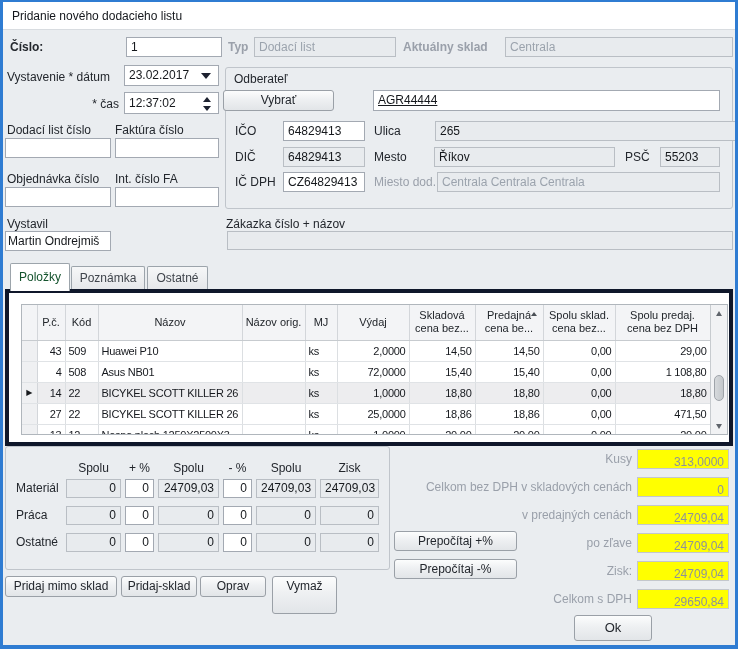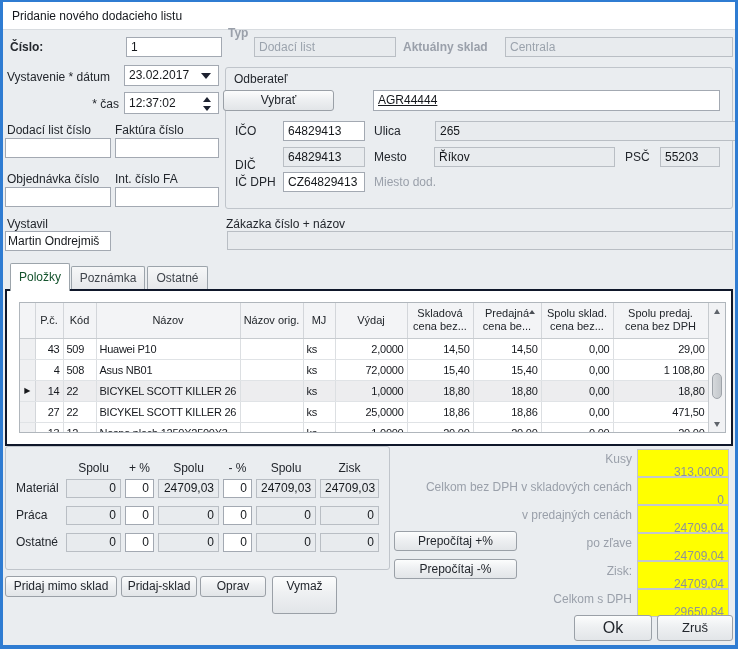--- a/index.html
+++ b/index.html
@@ -38,21 +38,21 @@
   .icon-tri { position:absolute; width:0; height:0; }
   
   .tab {
     position:absolute; border:1px solid #9ca4ab; border-bottom:none;
     border-radius:2px 2px 0 0; text-align:center;
     background:linear-gradient(#f6f7f8,#e4e6e9); color:#40454c;
   }
   .tab.active { background:#fff; color:#14532d; z-index:3; }
   .tabpage {
     position:absolute; left:2px; top:287px; width:728px; height:157px;
-    background:#fff; border:2px solid #0f172a; z-index:2;
+    background:#fff; border:4px solid #0f172a; z-index:2;
   }
   
   .grid {
     position:absolute; left:12px; top:11px; width:707px; height:131px;
     border:1px solid #b0b6bc; background:#fff; overflow:hidden;
   }
   table.dg { border-collapse:collapse; table-layout:fixed; width:688px; }
   table.dg th, table.dg td {
     border-right:1px solid #dcdfe2; border-bottom:1px solid #e0e3e6;
     overflow:hidden; white-space:nowrap; font-weight:normal;
@@ -93,21 +93,21 @@
   .sum-row { position:relative; height:19px; margin-bottom:8px; }
   
   .tot-row { position:relative; height:20px; margin-bottom:8px; }
   .tot-row .t-lbl {
     position:absolute; left:0; right:97px; top:3px; text-align:right;
     color:#9aa0aa; white-space:nowrap;
   }
   .tot-row .t-val {
     position:absolute; right:0; top:0; width:92px; height:20px;
     background:#ffff00; border:1px solid #c3c7cc; text-align:right;
-    padding:13px 4px; line-height:18px; color:#8f9398;
+    padding:3px 4px; line-height:18px; color:#8f9398;
   }
   .dd-arrow {
     border-left:5px solid transparent; border-right:5px solid transparent;
     border-top:6px solid #1d2130;
   }
   .sp-up {
     border-left:4px solid transparent; border-right:4px solid transparent;
     border-bottom:5px solid #1d2130;
   }
   .sp-down {
@@ -119,21 +119,21 @@
 <body>
 
 <div class="window">
 
   <div class="titlebar">
     <div class="title">Pridanie nového dodacieho listu</div>
   </div>
 
   <div class="lbl b" style="left:7px;top:38px;">Číslo:</div>
   <div class="tbx" style="left:123px;top:35px;width:96px;height:20px;">1</div>
-  <div class="lbl b gray" style="left:225px;top:24px;">Typ</div>
+  <div class="lbl b gray" style="left:225px;top:38px;">Typ</div>
   <div class="tbx dis" style="left:251px;top:35px;width:142px;height:20px;">Dodací list</div>
   <div class="lbl b gray" style="left:400px;top:38px;">Aktuálny sklad</div>
   <div class="tbx dis" style="left:502px;top:35px;width:228px;height:20px;">Centrala</div>
 
   <div class="lbl" style="left:4px;top:68px;">Vystavenie * dátum</div>
   <div class="tbx" style="left:121px;top:63px;width:95px;height:21px;line-height:19px;">
     <span>23.02.2017</span>
     <span class="icon-tri dd-arrow" style="right:7px;top:7px;"></span>
   </div>
   <div class="lbl" style="left:4px;top:95px;width:112px;text-align:right;">* čas</div>
@@ -157,30 +157,31 @@
     <div class="lbl" style="left:8px;top:4px;">Odberateľ</div>
   </div>
   <div class="btn" style="left:220px;top:88px;width:111px;height:21px;">Vybrať</div>
   <div class="tbx" style="left:370px;top:88px;width:347px;height:21px;line-height:19px;text-decoration:underline;">AGR44444</div>
 
   <div class="lbl" style="left:232px;top:122px;">IČO</div>
   <div class="tbx" style="left:280px;top:119px;width:82px;height:20px;">64829413</div>
   <div class="lbl" style="left:371px;top:122px;">Ulica</div>
   <div class="tbx ro" style="left:432px;top:119px;width:318px;height:20px;">265</div>
 
-  <div class="lbl" style="left:232px;top:156px;">DIČ</div>
+  <div class="lbl" style="left:232px;top:148px;">DIČ</div>
   <div class="tbx ro" style="left:280px;top:145px;width:82px;height:20px;">64829413</div>
   <div class="lbl" style="left:371px;top:148px;">Mesto</div>
   <div class="tbx ro" style="left:431px;top:145px;width:181px;height:20px;">Říkov</div>
   <div class="lbl" style="left:622px;top:148px;">PSČ</div>
   <div class="tbx ro" style="left:657px;top:145px;width:60px;height:20px;">55203</div>
 
   <div class="lbl" style="left:232px;top:173px;">IČ DPH</div>
   <div class="tbx" style="left:280px;top:170px;width:82px;height:20px;">CZ64829413</div>
   <div class="lbl gray" style="left:371px;top:173px;">Miesto dod.</div>
+  <div class="tbx dis" style="left:434px;top:170px;width:283px;height:20px;">Centrala Centrala Centrala</div>
 
   <div class="lbl" style="left:4px;top:215px;">Vystavil</div>
   <div class="tbx" style="left:2px;top:229px;width:106px;height:20px;padding:0 2px;">Martin Ondrejmiš</div>
   <div class="lbl" style="left:223px;top:215px;">Zákazka číslo + názov</div>
   <div class="tbx ro" style="left:224px;top:229px;width:506px;height:19px;"></div>
 
   <div class="tab active" style="left:7px;top:261px;width:60px;height:28px;line-height:26px;">Položky</div>
   <div class="tab" style="left:68px;top:264px;width:74px;height:25px;line-height:23px;">Poznámka</div>
   <div class="tab" style="left:144px;top:264px;width:61px;height:25px;line-height:23px;">Ostatné</div>
 
@@ -375,16 +376,15 @@
         <div class="t-lbl">Zisk:</div>
         <div class="t-val">24709,04</div>
       </div>
 
       <div class="tot-row">
         <div class="t-lbl">Celkom s DPH</div>
         <div class="t-val">29650,84</div>
       </div>
     </div>
 
-  <div class="btn" style="left:571px;top:613px;width:78px;height:26px;line-height:24px;font-size:16px;">Ok</div>
-  <div class="btn" style="left:654px;top:613px;width:76px;height:26px;line-height:24px;font-size:13px;">Zruš</div>
+  <div class="btn" style="left:571px;top:613px;width:78px;height:26px;line-height:24px;font-size:13px;">Ok</div>
 
 </div>
 
 </body></html>

